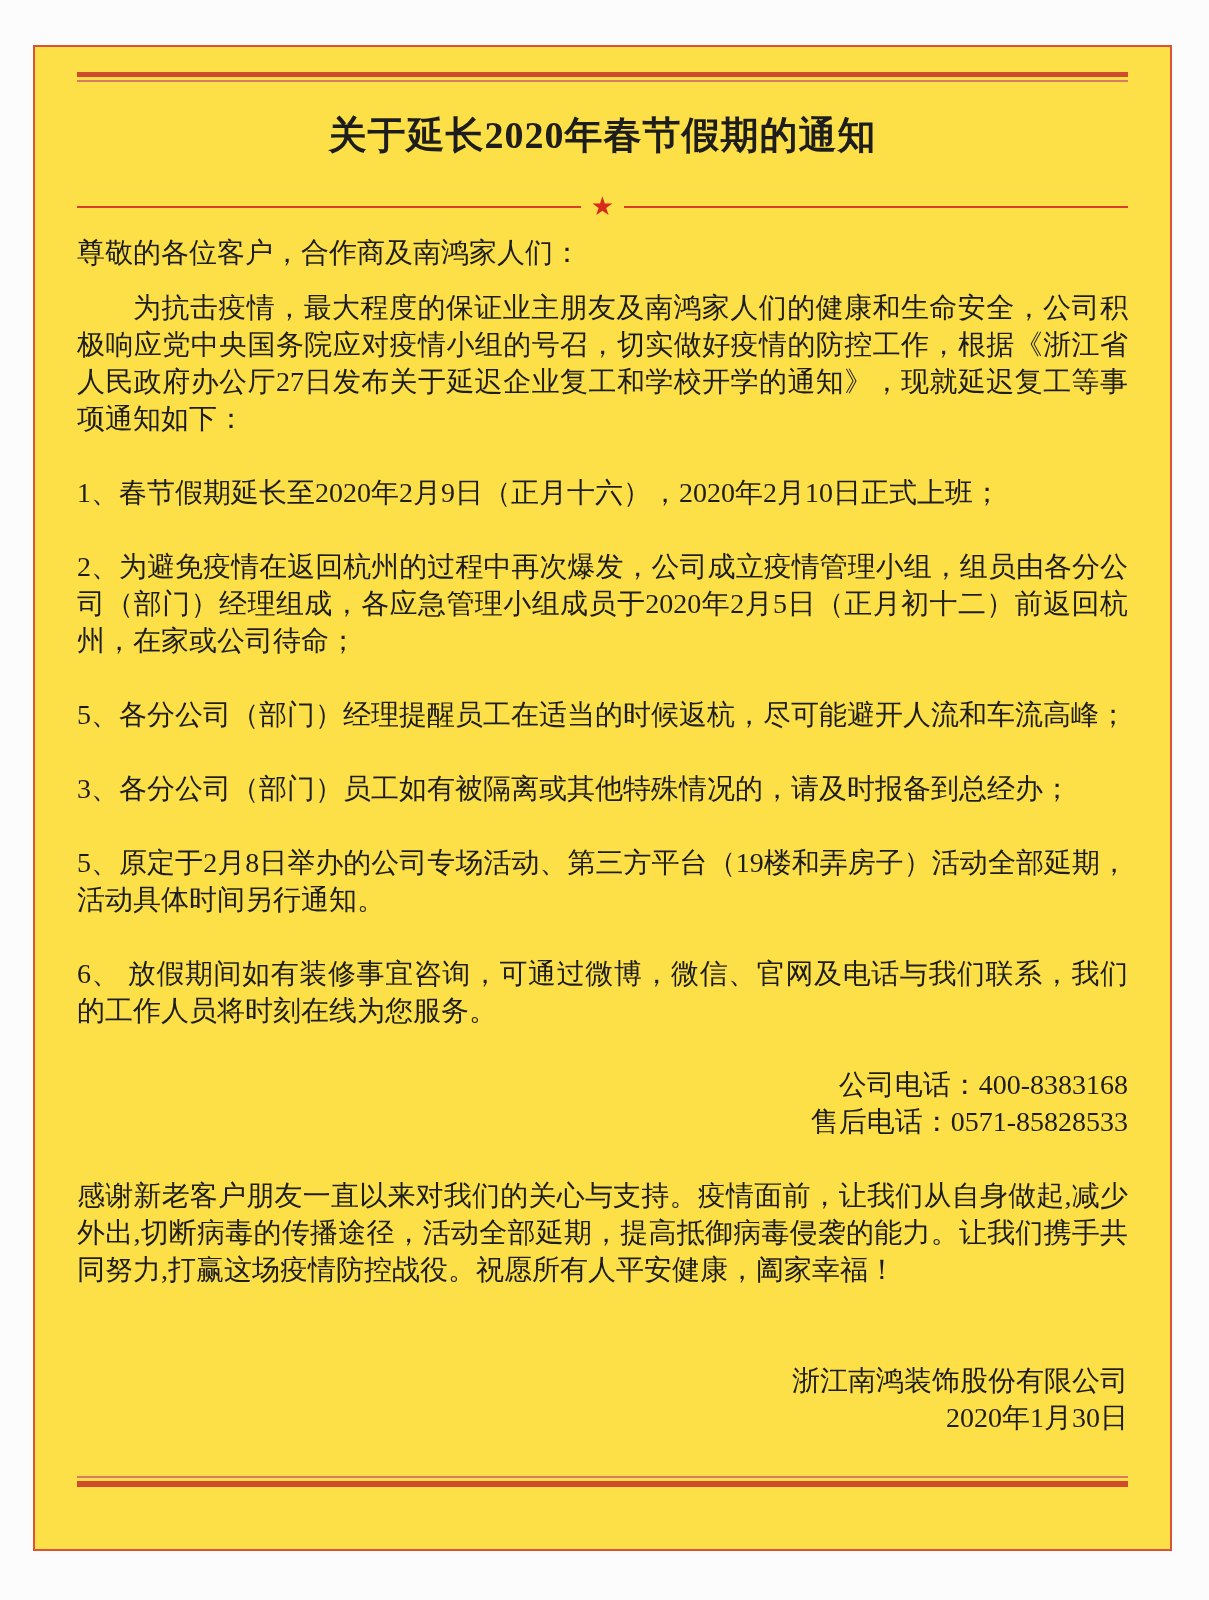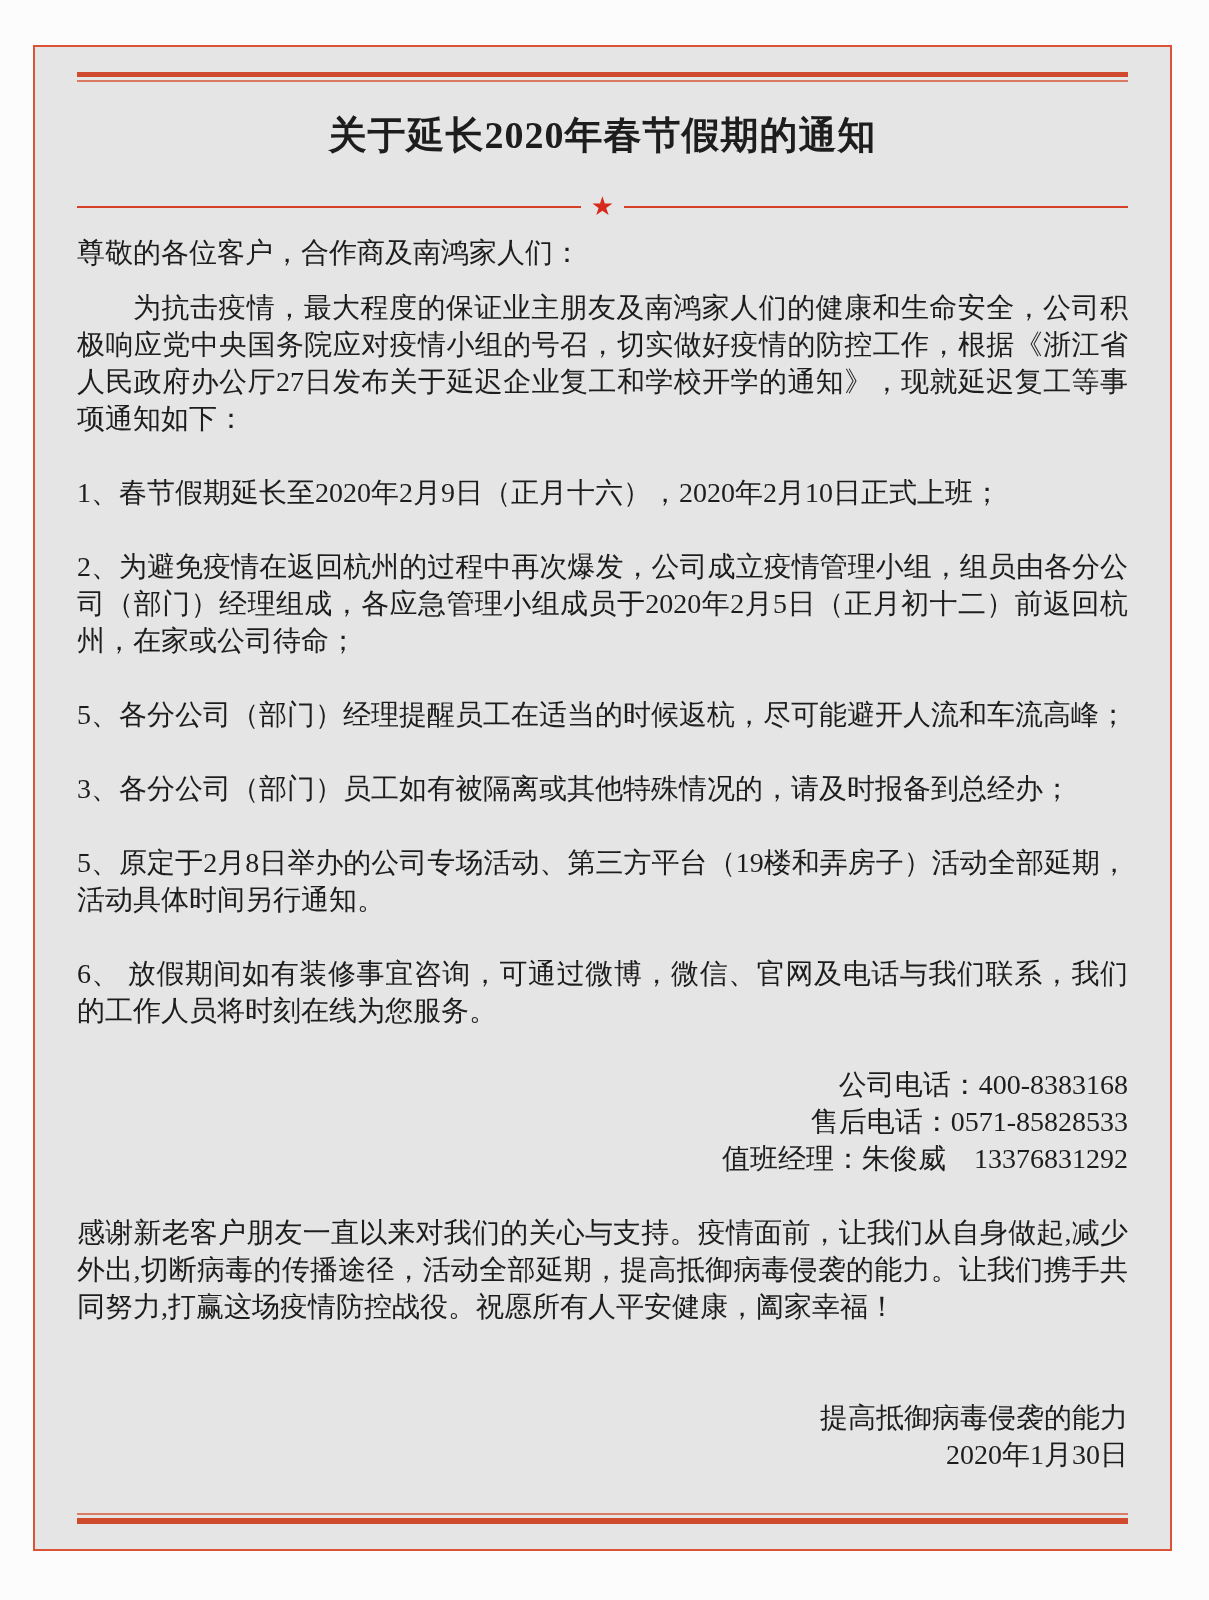--- a/index.html
+++ b/index.html
@@ -15,21 +15,21 @@
     background: #fdfcfc;
     overflow: hidden;
   }
   .notice-frame {
     position: absolute;
     left: 33px;
     top: 45px;
     width: 1135px;
     height: 1502px;
     border: 2px solid #dc5236;
-    background: #e5e5e5;
+    background: #fde047;
     box-sizing: content-box;
   }
   .rule-top {
     margin: 25px 42px 0 42px;
   }
   .rule-top .thick {
     height: 5px;
     background: #d04a2e;
   }
   .rule-top .thin {
@@ -135,27 +135,26 @@
       <p>1、春节假期延长至2020年2月9日（正月十六），2020年2月10日正式上班；</p>
       <p>2、为避免疫情在返回杭州的过程中再次爆发，公司成立疫情管理小组，组员由各分公司（部门）经理组成，各应急管理小组成员于2020年2月5日（正月初十二）前返回杭州，在家或公司待命；</p>
       <p>5、各分公司（部门）经理提醒员工在适当的时候返杭，尽可能避开人流和车流高峰；</p>
       <p>3、各分公司（部门）员工如有被隔离或其他特殊情况的，请及时报备到总经办；</p>
       <p>5、原定于2月8日举办的公司专场活动、第三方平台（19楼和弄房子）活动全部延期，活动具体时间另行通知。</p>
       <p>6、 放假期间如有装修事宜咨询，可通过微博，微信、官网及电话与我们联系，我们的工作人员将时刻在线为您服务。</p>
 
       <div class="contact-block">
         <p>公司电话：400-8383168</p>
         <p>售后电话：0571-85828533</p>
-        <p>值班经理：朱俊威　13376831292</p>
       </div>
 
       <p>感谢新老客户朋友一直以来对我们的关心与支持。疫情面前，让我们从自身做起,减少外出,切断病毒的传播途径，活动全部延期，提高抵御病毒侵袭的能力。让我们携手共同努力,打赢这场疫情防控战役。祝愿所有人平安健康，阖家幸福！</p>
 
       <div class="signature-block">
-        <p>提高抵御病毒侵袭的能力</p>
+        <p>浙江南鸿装饰股份有限公司</p>
         <p>2020年1月30日</p>
       </div>
 
     </div>
 
     <div class="rule-bottom">
       <div class="thin"></div>
       <div class="thick"></div>
     </div>
 

